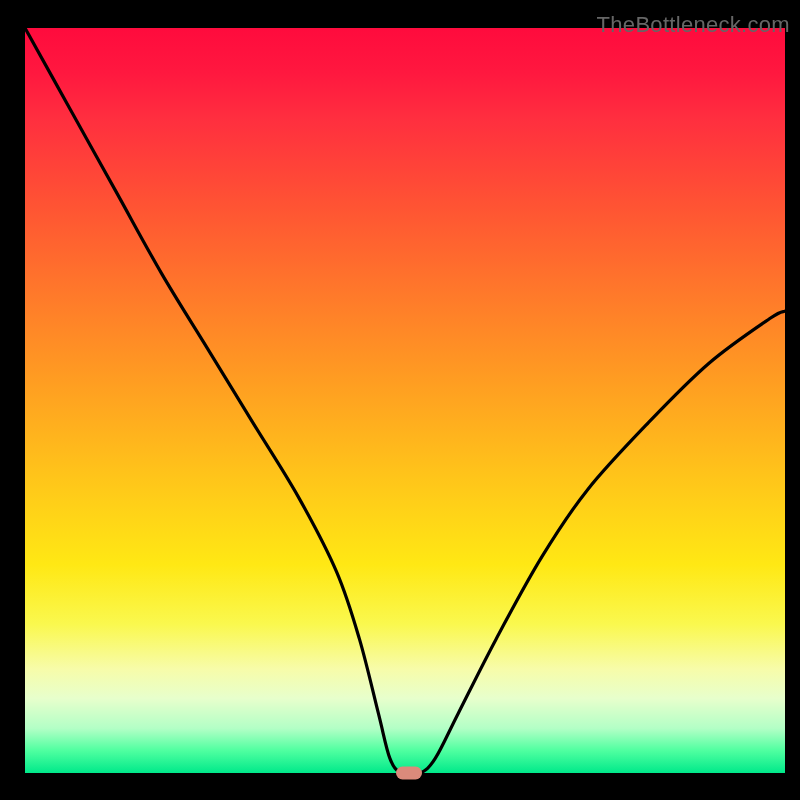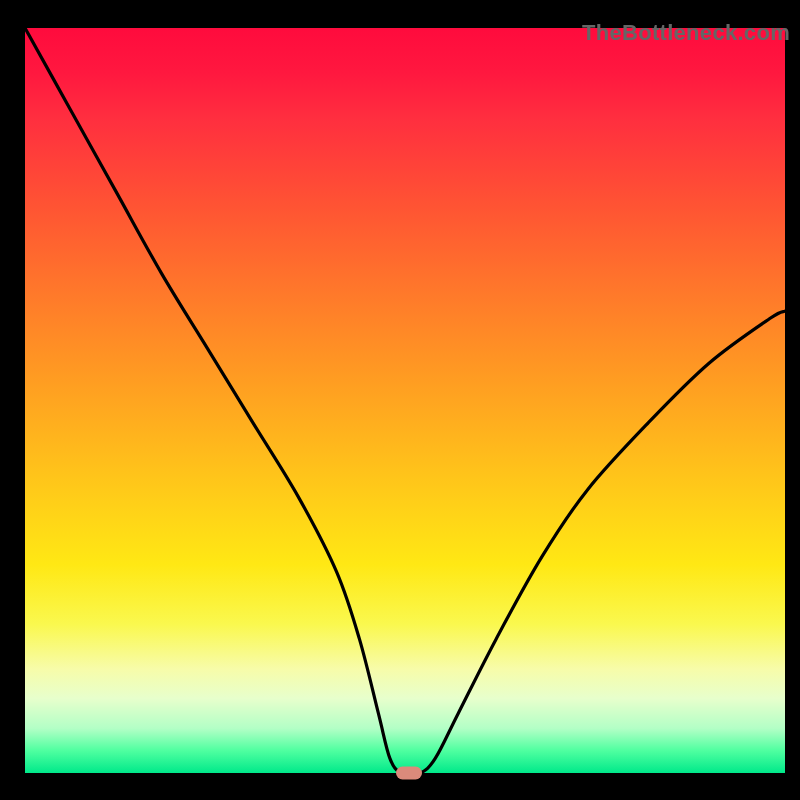--- a/index.html
+++ b/index.html
@@ -12,25 +12,25 @@
     font-family: Arial, Helvetica, sans-serif;
   }
   .canvas {
     position: relative;
     width: 800px;
     height: 800px;
     background: #000;
   }
   .watermark {
     position: absolute;
-    top: 20px;
+    top: 12px;
     right: 10px;
     color: #666;
     font-size: 22px;
-    font-weight: 700;
+    font-weight: 400;
     letter-spacing: 0.3px;
     z-index: 40;
   }
   .plot-area {
     position: absolute;
     left: 25px;
     top: 28px;
     width: 760px;
     height: 745px;
     overflow: visible;

